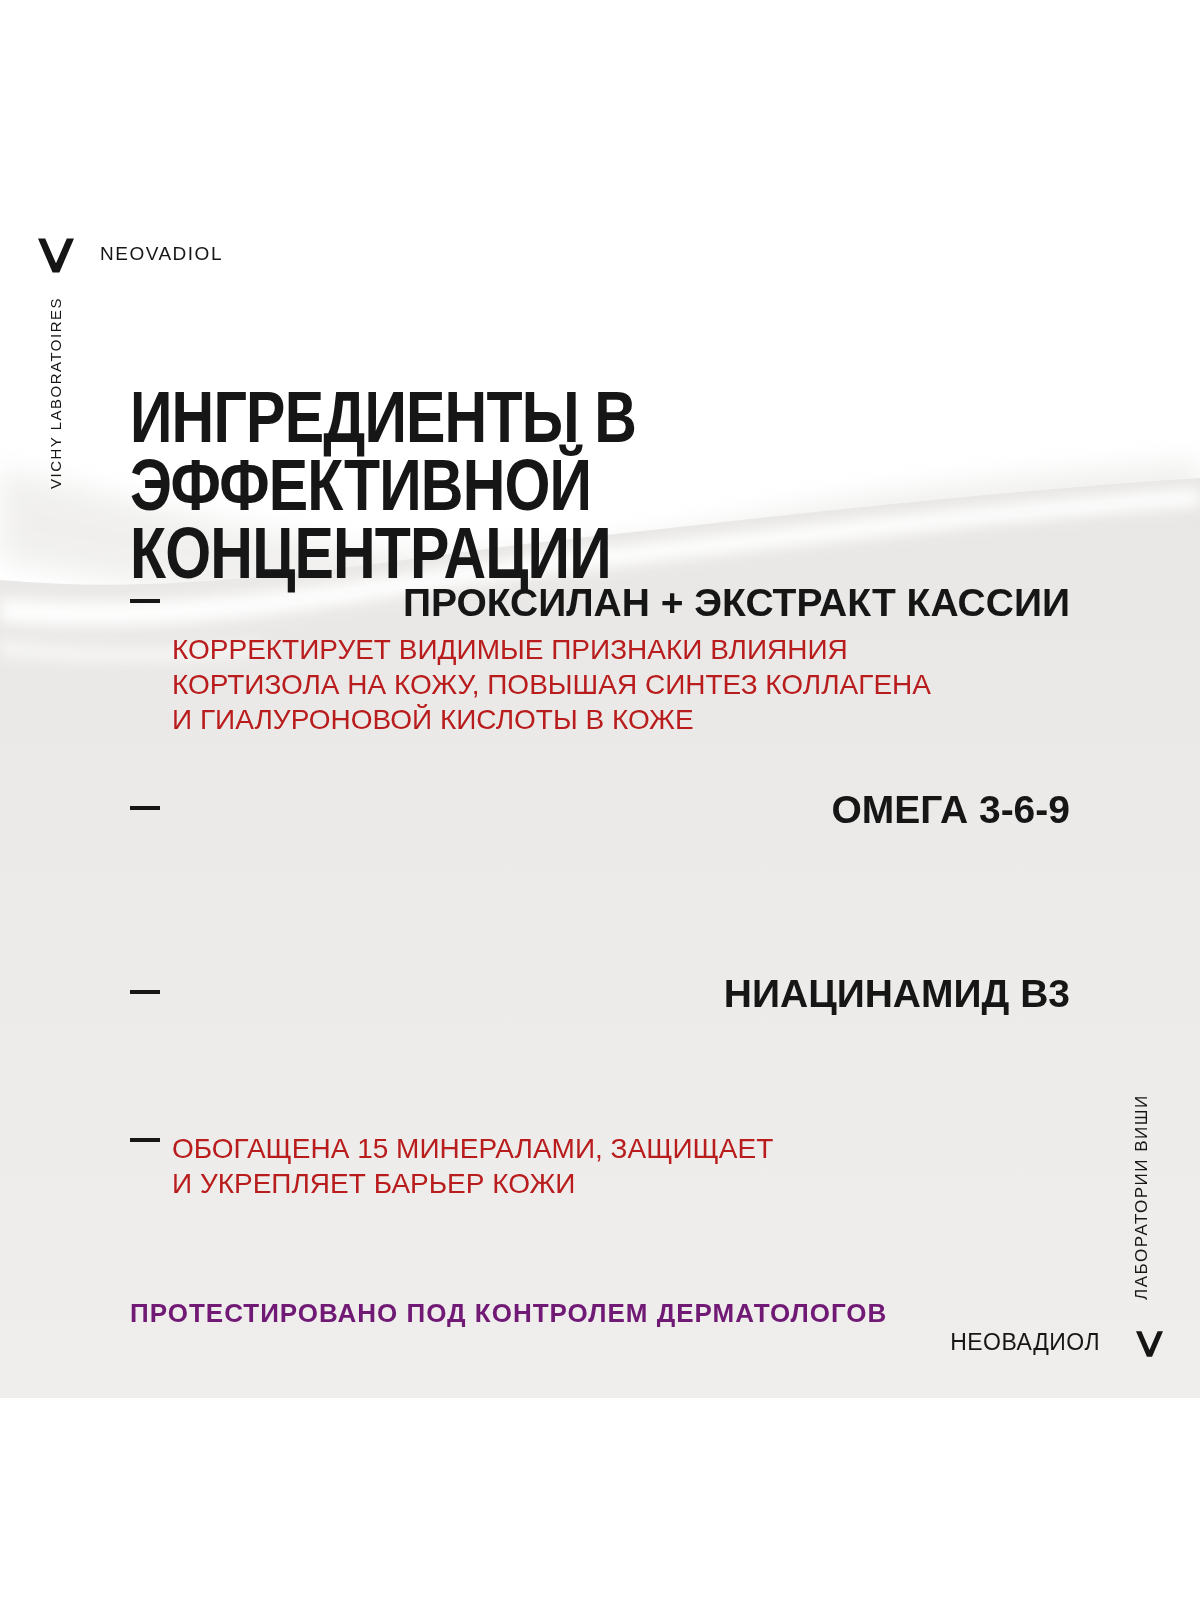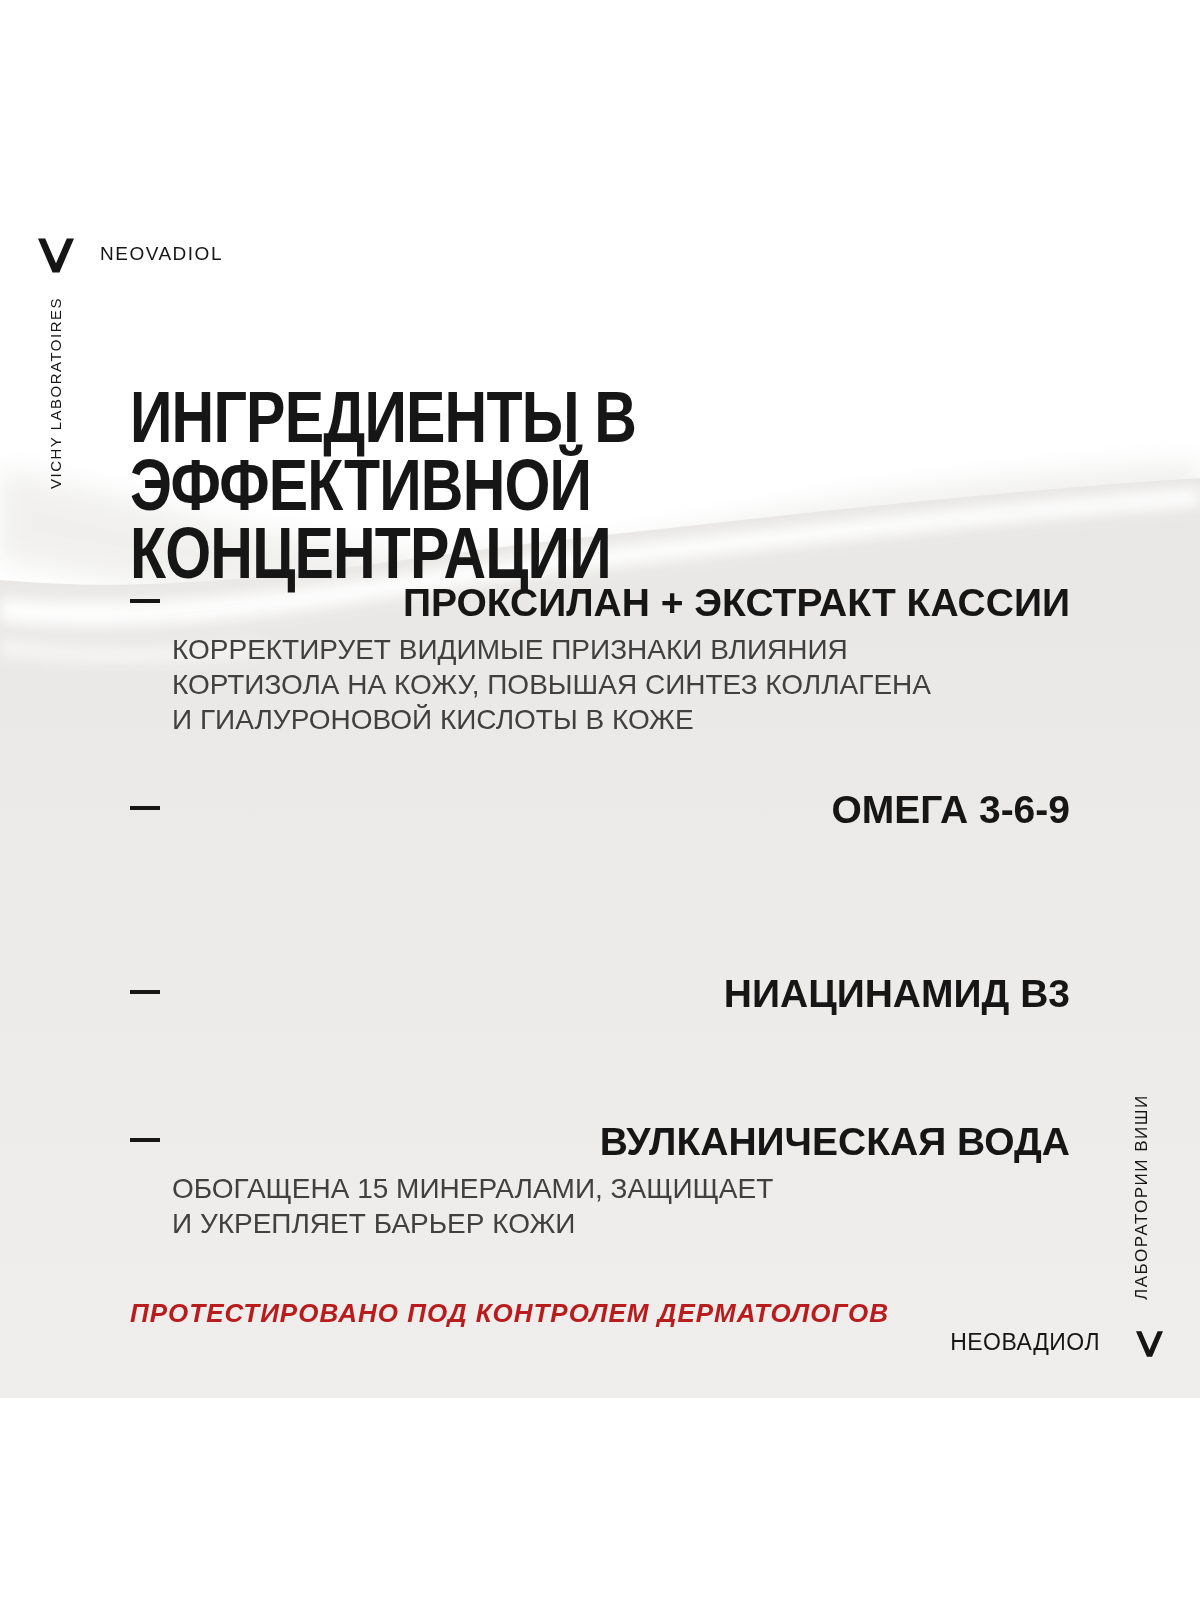--- a/index.html
+++ b/index.html
@@ -47,31 +47,31 @@
   }
   .section .ing-name {
     margin: 0 0 0 42px;
     font-size: 39px; font-weight: 700; line-height: 40px;
     white-space: pre-line;
     text-align: right;
   }
   .section .ing-desc {
     margin: 9px 0 0 42px;
     font-size: 28px; font-weight: 400; line-height: 35px;
-    white-space: pre-line; color: #404040;
+    white-space: pre-line; color: #b91c1c;
   }
   #section-1 { top: 583px; }
   #section-2 { top: 790px; }
   #section-3 { top: 974px; }
   #section-4 { top: 1122px; }
 
   .tested-note {
     position: absolute; left: 130px; top: 1298px;
     font-size: 26px; font-weight: 700; letter-spacing: 1px;
-    color: #b91c1c; white-space: nowrap; font-style: italic;
+    color: #701a75; white-space: nowrap;
   }
   .bottom-product {
     position: absolute; left: 860px; top: 1329px; width: 240px;
     text-align: right; font-size: 23px; letter-spacing: 0.5px;
   }
   .v-logo-bottom { position: absolute; left: 1136px; top: 1328px; }
 </style>
 </head>
 <body>
 
@@ -118,21 +118,20 @@
   <h2 class="ing-name">ОМЕГА 3-6-9</h2>
 </div>
 
 <div class="section" id="section-3">
   <div class="dash"></div>
   <h2 class="ing-name">НИАЦИНАМИД В3</h2>
 </div>
 
 <div class="section" id="section-4">
   <div class="dash"></div>
-  <h2 class="ing-name">ВУЛКАНИЧЕСКАЯ ВОДА</h2>
   <p class="ing-desc">ОБОГАЩЕНА 15 МИНЕРАЛАМИ, ЗАЩИЩАЕТ
 И УКРЕПЛЯЕТ БАРЬЕР КОЖИ</p>
 </div>
 
 <div class="tested-note">ПРОТЕСТИРОВАНО ПОД КОНТРОЛЕМ ДЕРМАТОЛОГОВ</div>
 <div class="bottom-product">НЕОВАДИОЛ</div>
 <svg class="v-logo-bottom" width="27" height="32" viewBox="0 0 38 36" aria-hidden="true">
   <path d="M0 0 H7.6 L19 26.3 L30.4 0 H38 L22.6 36 H15.4 Z" fill="#151515"></path>
 </svg>
 <div class="vert-right">ЛАБОРАТОРИИ ВИШИ</div>

